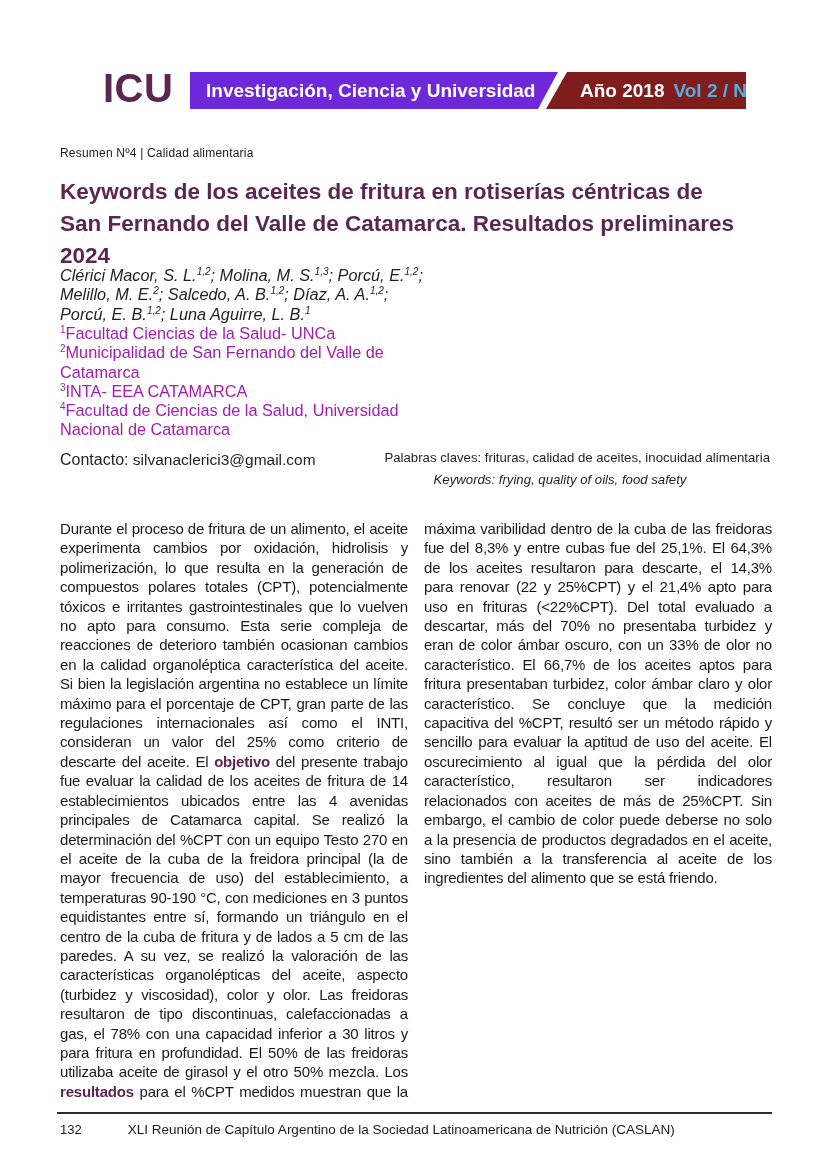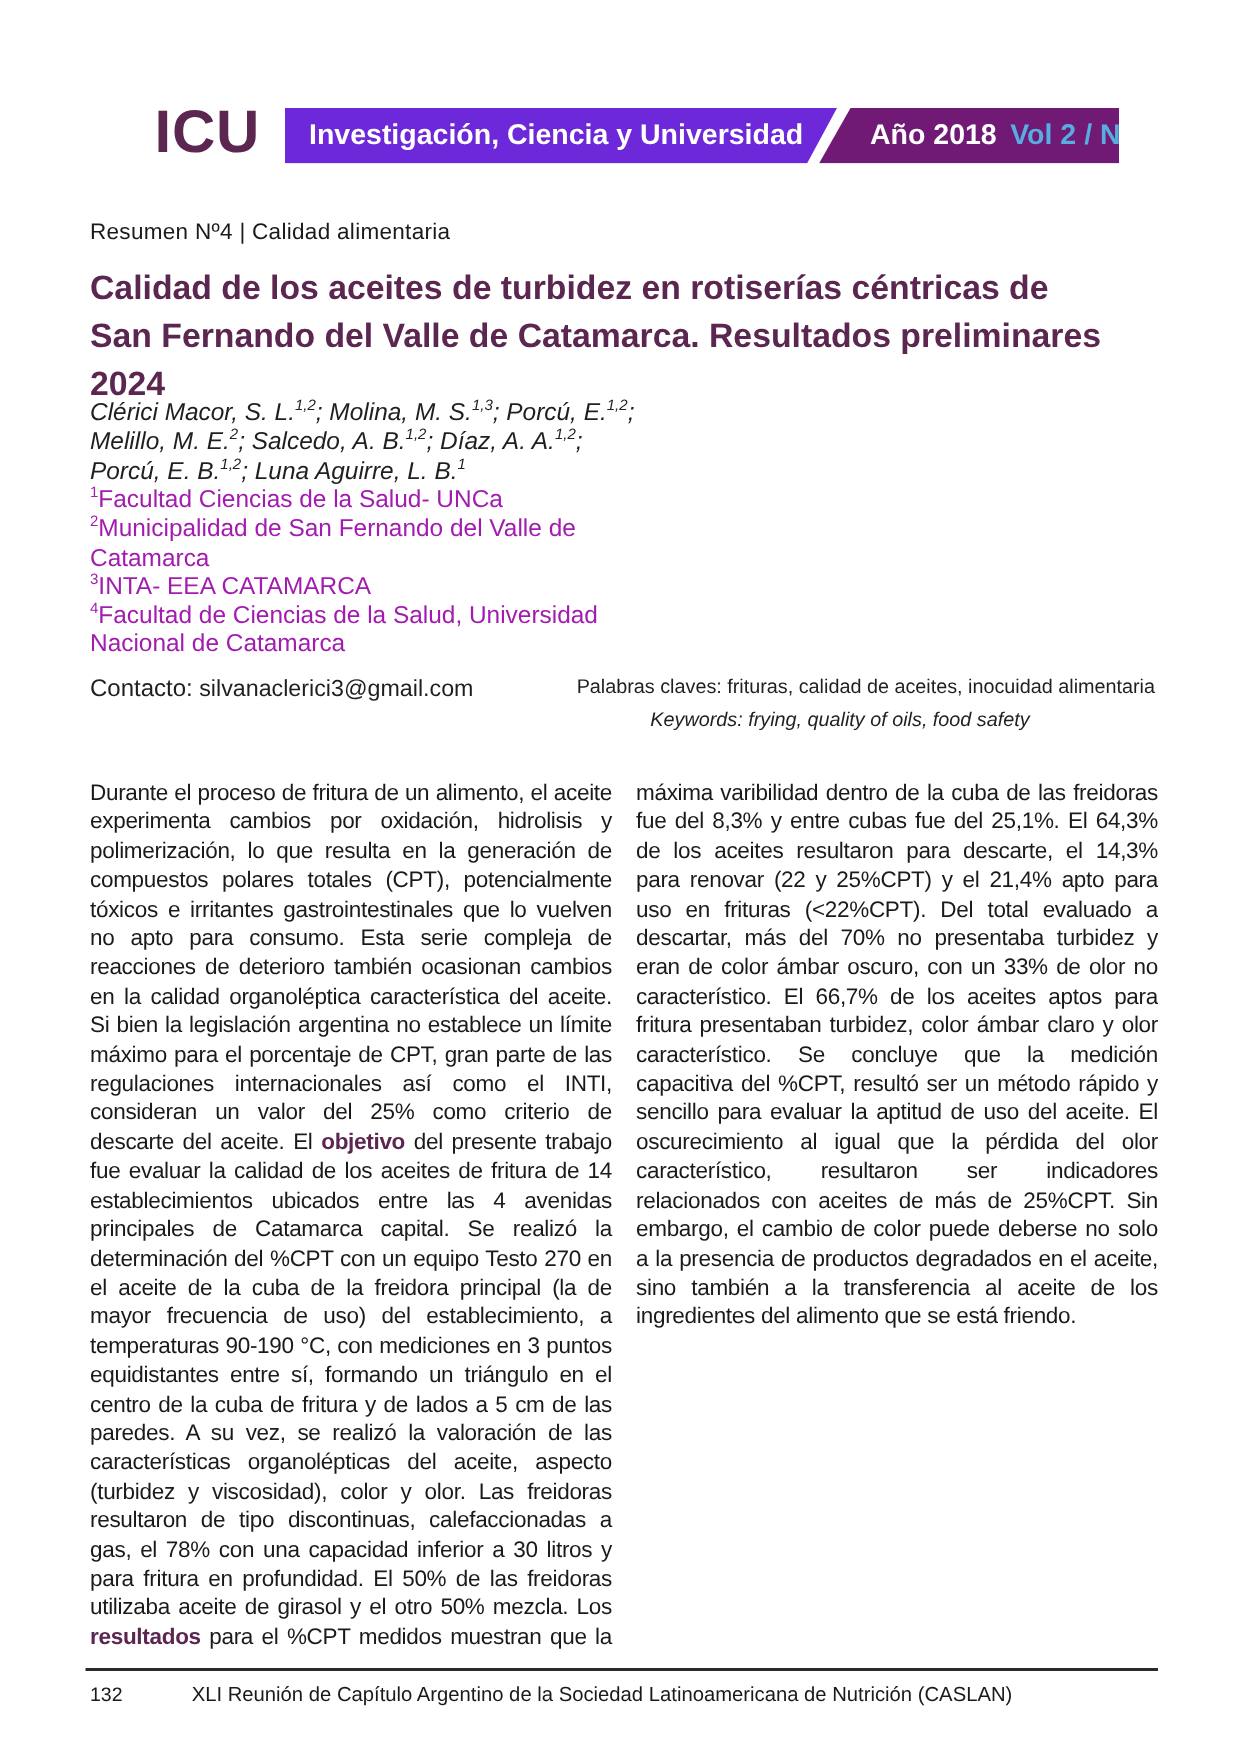--- a/index.html
+++ b/index.html
@@ -25,33 +25,33 @@
     background: #6d28d9;
     clip-path: polygon(0 0, 100% 0, calc(100% - 20px) 100%, 0 100%);
     display: flex; align-items: center;
     padding-left: 16px; box-sizing: border-box;
   }
   .banner-blue .label {
     color: #ffffff; font-weight: bold; font-size: 19px;
   }
   .banner-purple {
     left: 546px; top: 72px; width: 200px; height: 37px;
-    background: #701a75;
+    background: #7f1d1d;
     clip-path: polygon(21px 0, 100% 0, 100% 100%, 0 100%);
     display: flex; align-items: center;
     padding-left: 34px; box-sizing: border-box;
     white-space: nowrap;
   }
   .banner-purple .year { color: #ffffff; font-weight: bold; font-size: 19px; }
   .banner-purple .vol  { color: #57ace0; font-weight: bold; font-size: 19px; margin-left: 9px; }
 
   
   .resumen-label {
     left: 60px; top: 146px;
-    font-size: 15px; color: #1a1a1a; letter-spacing: 0.2px;
+    font-size: 12px; color: #1a1a1a; letter-spacing: 0.2px;
   }
   .paper-title {
     left: 60px; top: 176px; width: 712px;
     font-size: 22.5px; font-weight: bold; color: #5b2750;
     line-height: 32px;
   }
 
   
   .authors {
     left: 60px; top: 266px; width: 372px;
@@ -99,21 +99,21 @@
 </div>
 
 <div class="abs banner-purple">
   <span class="year">Año 2018</span>
   <span class="vol">Vol 2 / Nº 3</span>
 </div>
 
 <div class="abs resumen-label">Resumen Nº4 | Calidad alimentaria</div>
 
 <div class="abs paper-title">
-  <div>Calidad de los aceites de turbidez en rotiserías céntricas de</div>
+  <div>Keywords de los aceites de fritura en rotiserías céntricas de</div>
   <div>San Fernando del Valle de Catamarca. Resultados preliminares 2024</div>
 </div>
 
 <div class="abs authors">Clérici Macor, S. L.<sup>1,2</sup>; Molina, M. S.<sup>1,3</sup>; Porcú, E.<sup>1,2</sup>; Melillo, M. E.<sup>2</sup>; Salcedo, A. B.<sup>1,2</sup>; Díaz, A. A.<sup>1,2</sup>; Porcú, E. B.<sup>1,2</sup>; Luna Aguirre, L. B.<sup>1</sup></div>
 <div class="abs affiliations">
     <div><sup>1</sup>Facultad Ciencias de la Salud- UNCa</div>
     <div><sup>2</sup>Municipalidad de San Fernando del Valle de Catamarca</div>
     <div><sup>3</sup>INTA- EEA CATAMARCA</div>
     <div><sup>4</sup>Facultad de Ciencias de la Salud, Universidad Nacional de Catamarca</div>
   </div>

